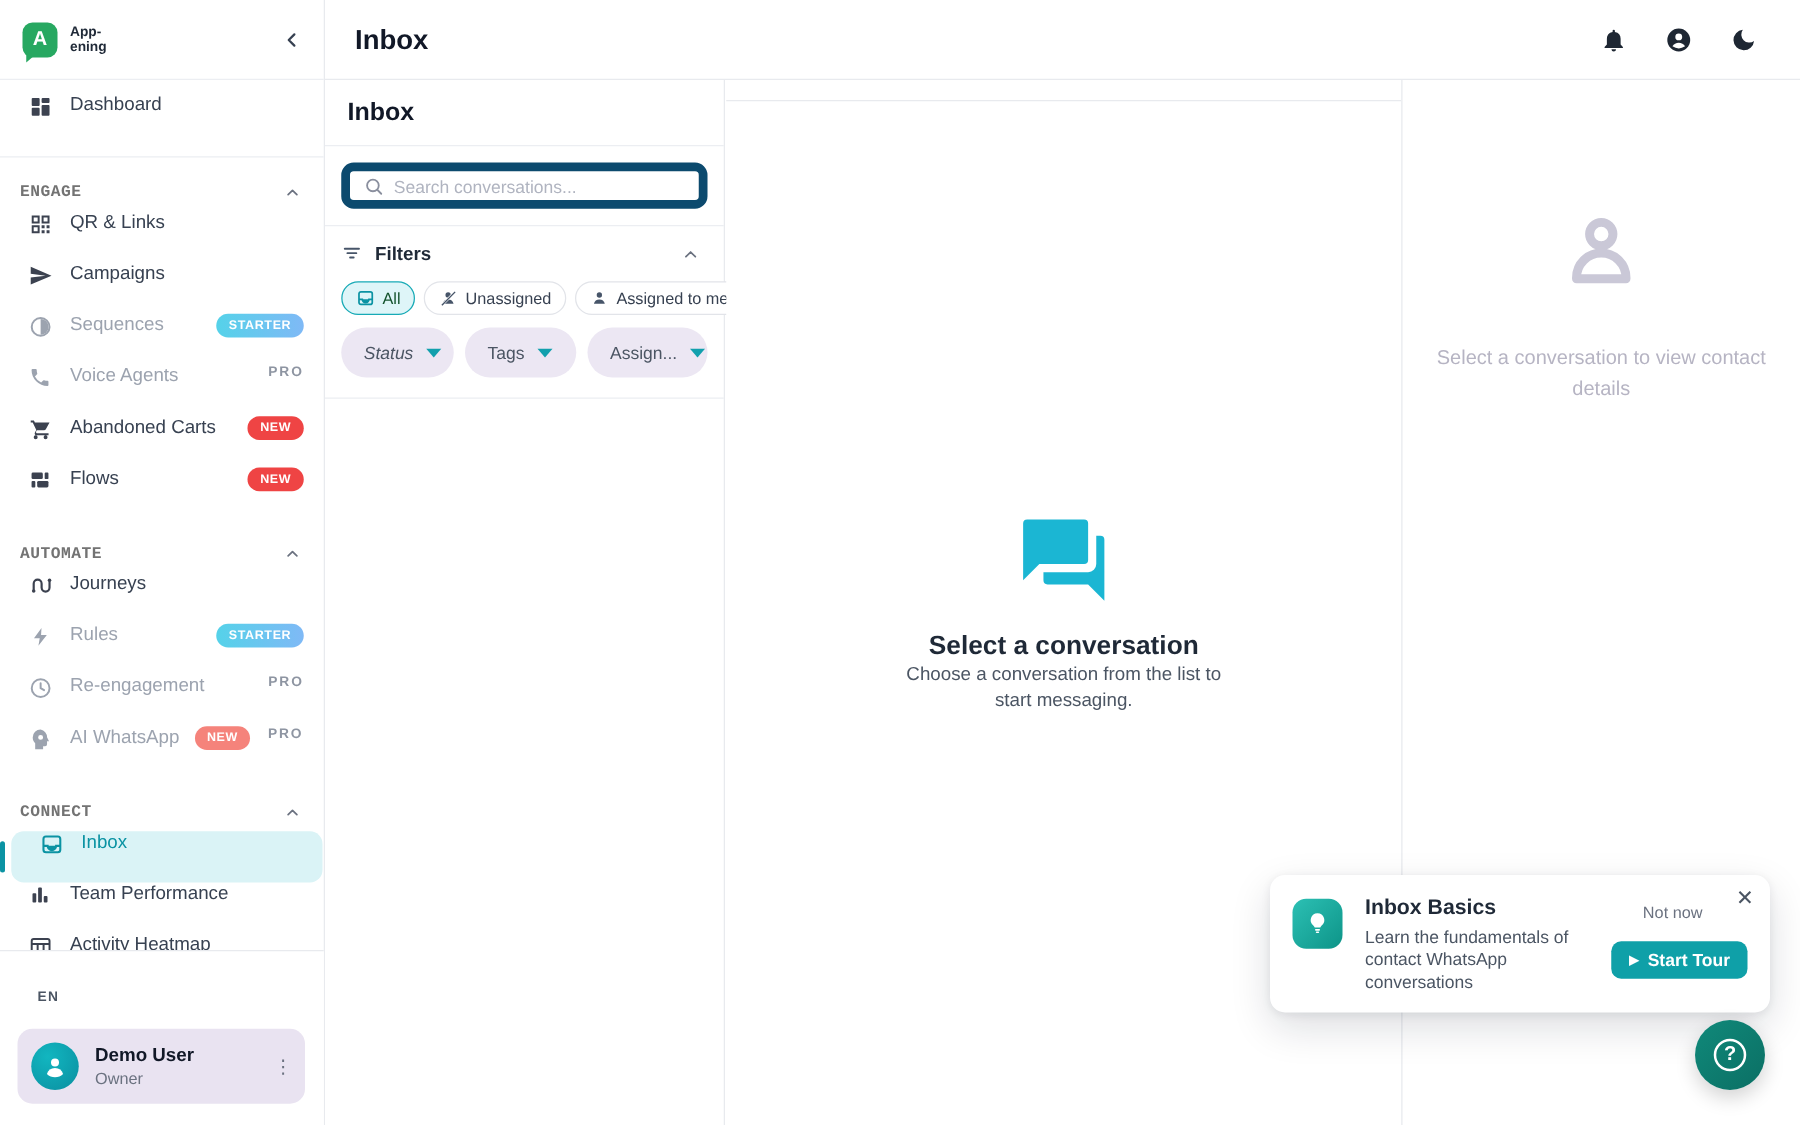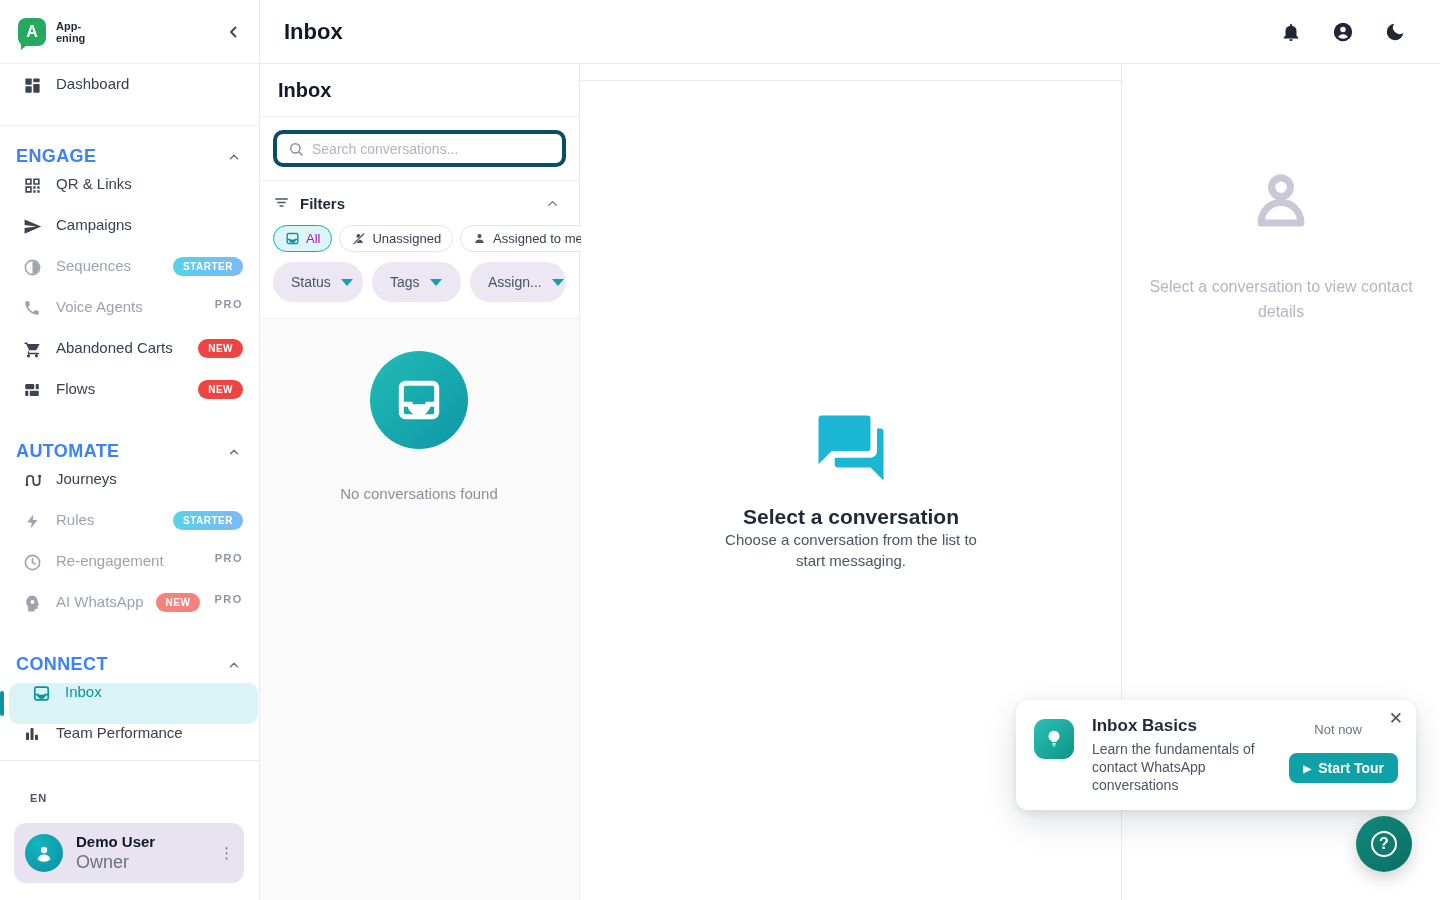--- a/index.html
+++ b/index.html
@@ -21,66 +21,66 @@
   .logo-mark span { color:#fff; font-weight:bold; font-size:16px; }
   .logo-text { margin-left:10px; font-size:11px; font-weight:bold; color:#1f2937; line-height:12px; }
   .collapse-btn { margin-left:auto; color:#374151; font-size:16px; cursor:pointer; }
 
   .nav { position:absolute; top:64px; left:0; right:0; height:696px; overflow:hidden; padding-top:11px; }
   .nav-item { height:41px; display:flex; align-items:flex-start; padding:0 16px 0 22px; font-size:15px; color:#374151; cursor:pointer; }
   .nav-item .ico { width:20px; height:20px; margin-right:14px; color:#3c4250; flex:0 0 20px; display:flex; align-items:center; justify-content:center; }
   .nav-item.disabled, .nav-item.disabled .ico { color:#9ca3af; }
   .nav-item .lbl { white-space:nowrap; }
   .nav-divider { border-bottom:1px solid #eceef2; margin:9px 0 0 0; }
-  .section-head { display:flex; align-items:center; padding:20px 18px 8px 16px; font-size:18px; font-weight:bold; letter-spacing:.4px; color:#3b82f6; }
+  .section-head { display:flex; align-items:center; padding:20px 18px 8px 16px; font-size:13px; font-weight:bold; letter-spacing:.4px; color:#737373;font-family:Liberation Mono, monospace; }
   .section-head .chev { margin-left:auto; color:#6b7280; }
   .badge { margin-left:auto; font-size:10px; font-weight:bold; color:#fff; border-radius:999px; padding:4px 10px; letter-spacing:.5px; }
   .badge--starter { background:linear-gradient(90deg,#55d2e9,#7fb9f6); }
   .badge--new { background:#ef4444; }
   .badge--new-soft { background:#f5837b; margin-left:12px; }
   .pro { margin-left:auto; font-size:11px; font-weight:bold; letter-spacing:1.5px; color:#8e95a2; }
   .nav-item .badge + .pro, .nav-item .badge--new-soft ~ .pro { margin-left:12px; }
   .nav-item.active { background:#daf3f6; border-radius:10px; margin:0 1px 0 9px; color:#0b93a3; position:relative; }
   .nav-item.active .ico { color:#0b93a3; }
   .active-bar { position:absolute; left:-9px; top:8px; width:4px; height:25px; border-radius:4px; background:#0b93a3; }
 
   .sidebar-bottom { position:absolute; left:0; right:0; bottom:0; height:140px; border-top:1px solid #e8eaee; background:#fff; }
   .lang { position:absolute; left:30px; top:31px; font-size:11px; font-weight:bold; letter-spacing:1px; color:#4b5563; cursor:pointer; }
   .user-card { position:absolute; left:14px; top:62px; width:230px; height:60px; background:#e9e3f1; border-radius:12px; display:flex; align-items:center; padding:0 10px 0 11px; cursor:pointer; }
   .avatar { width:38px; height:38px; border-radius:50%; background:radial-gradient(circle at 35% 30%, #12b6c0, #0a8fa0); display:flex; align-items:center; justify-content:center; color:#fff; }
   .user-meta { margin-left:13px; }
   .user-name { font-size:15px; font-weight:bold; color:#111827; }
-  .user-role { font-size:18px; color:#6b7280; margin-top:2px; }
+  .user-role { font-size:13px; color:#6b7280; margin-top:2px; }
   .dots { margin-left:auto; color:#6b7280; font-size:15px; letter-spacing:0; cursor:pointer; }
 
   
   .topbar-title { font-size:22px; font-weight:bold; color:#111827; margin-left:24px; }
   .topbar-icons { margin-left:auto; display:flex; align-items:center; gap:30px; margin-right:34px; color:#1e2733; }
   .topbar-icons .tico { width:22px; height:22px; cursor:pointer; }
 
   
   .conv-head { height:53px; display:flex; align-items:center; padding-left:18px; border-bottom:1px solid #eceef2; }
   .conv-head h2 { font-size:20px; font-weight:bold; color:#111827; }
   .conv-search { height:64px; display:flex; align-items:center; padding:0 13px; border-bottom:1px solid #eceef2; }
-  .search-box { flex:1; height:37px; border:4px solid #0c4a6e; border-radius:10px; display:flex; align-items:center; padding:0 11px; color:#8a8f9e; }
+  .search-box { flex:1; height:37px; border:7px solid #0c4a6e; border-radius:10px; display:flex; align-items:center; padding:0 11px; color:#8a8f9e; }
   .search-box input { border:0; outline:0; flex:1; margin-left:8px; font-size:14px; font-family:inherit; color:#374151; background:transparent; }
   .search-box input::placeholder { color:#b0b4c0; }
   .filters { padding:13px 13px 16px 13px; border-bottom:1px solid #eceef2; }
   .filters-head { display:flex; align-items:center; color:#1f2937; font-size:15px; font-weight:bold; }
   .filters-head .ico { width:18px; height:18px; margin-right:9px; color:#475569; }
   .filters-head .chev { margin-left:auto; color:#6b7280; margin-right:6px; }
   .chip-row { display:flex; gap:7px; margin-top:13px; }
   .chip { height:27px; display:flex; align-items:center; gap:6px; padding:0 11px; border:1px solid #e2e4e9; border-radius:999px; font-size:13px; color:#374151; background:#fff; cursor:pointer; white-space:nowrap; }
   .chip .cico { width:15px; height:15px; color:#475569; }
-  .chip.active { background:#def5f8; border-color:#17aab6; color:#a21caf; }
+  .chip.active { background:#def5f8; border-color:#17aab6; color:#14532d; }
   .chip.active .cico { color:#0b93a3; }
   .dd-row { display:flex; gap:9px; margin-top:10px; }
   .dd { height:40px; border-radius:999px; background:#ece7f3; display:flex; align-items:center; padding:0 14px 0 18px; font-size:14px; color:#4b5563; gap:10px; cursor:pointer; }
   .dd .caret { width:0; height:0; border-left:6px solid transparent; border-right:6px solid transparent; border-top:7px solid #12a0ad; }
-  .dd--status { width:90px; } .dd--tags { width:91px; } .dd--assign { width:96px; }
+  .dd--status { width:90px;font-style:italic; } .dd--tags { width:91px; } .dd--assign { width:96px; }
   .conv-list { position:absolute; top:255px; bottom:0; left:0; right:1px; background:#fafafb; display:flex; flex-direction:column; align-items:center; padding-top:32px; }
   .empty-circle { width:98px; height:98px; border-radius:50%; background:linear-gradient(135deg,#23bcb4,#0d96a8); display:flex; align-items:center; justify-content:center; color:#fff; }
   .conv-empty-text { margin-top:36px; font-size:15px; color:#8b8f9a; }
 
   
   .chat-empty { position:absolute; left:0; right:0; top:345px; display:flex; flex-direction:column; align-items:center; text-align:center; }
   .chat-empty .big-ico { width:78px; height:78px; color:#1bb6d3; }
   .chat-empty h3 { margin-top:18px; font-size:21px; font-weight:bold; color:#1f2937; }
   .chat-empty p { margin-top:0; font-size:15px; color:#4b5563; width:270px; line-height:21px; }
 
@@ -389,29 +389,20 @@
       <div class="dd dd--tags">
         <span>Tags</span>
         <span class="caret"></span>
       </div>
       <div class="dd dd--assign">
         <span>Assign...</span>
         <span class="caret"></span>
       </div>
     </div>
   </div>
-  <div class="conv-list">
-    <div class="empty-circle">
-      <svg width="50" height="50" viewBox="0 0 24 24" fill="none" stroke="currentColor" stroke-width="2.4">
-          <rect x="3.5" y="4" width="17" height="16" rx="2"></rect>
-          <path d="M3.5 14h4.2a4.3 4.3 0 0 0 8.6 0h4.2" fill="currentColor"></path>
-        </svg>
-    </div>
-    <div class="conv-empty-text">No conversations found</div>
-  </div>
 </div>
 
 <div class="chat-panel">
   <div class="chat-empty">
     <svg class="big-ico" viewBox="0 0 24 24" fill="currentColor">
         <path d="M17 2H3a1 1 0 0 0-1 1v14l4-4h11a1 1 0 0 0 1-1V3a1 1 0 0 0-1-1z"></path>
         <path d="M21 6h-1v7a2 2 0 0 1-2 2H7v2a1 1 0 0 0 1 1h10l4 4V7a1 1 0 0 0-1-1z"></path>
       </svg>
     <h3>Select a conversation</h3>
     <p>Choose a conversation from the list to start messaging.</p>

